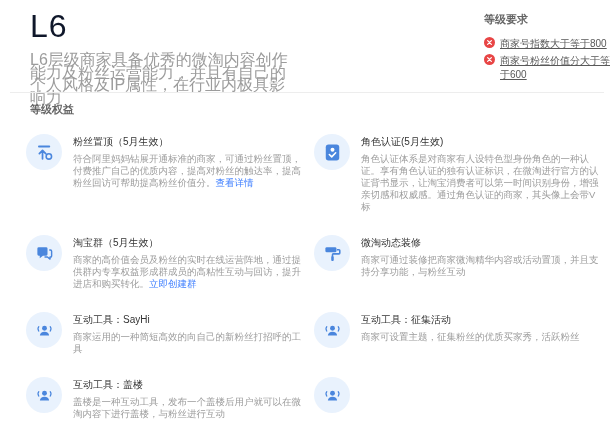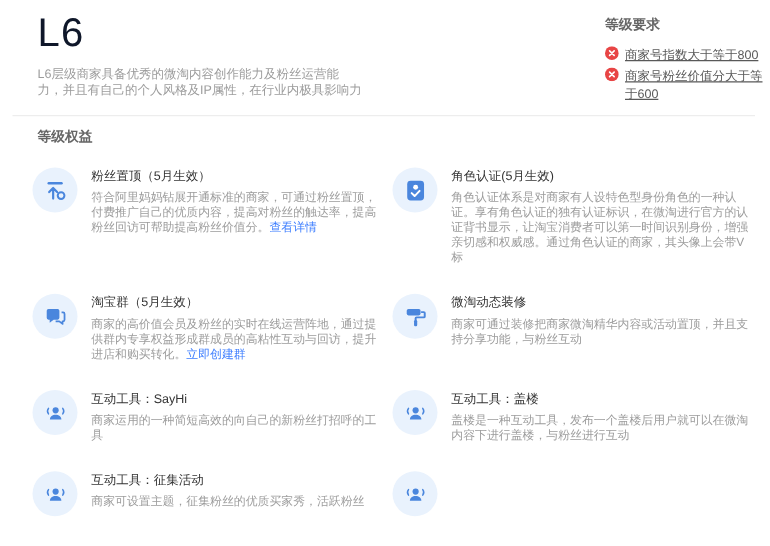--- a/index.html
+++ b/index.html
@@ -6,21 +6,21 @@
   html,body { background:#fff; }
   body {
     width:616px; height:437px; overflow:hidden; position:relative;
     font-family:"Liberation Sans","DejaVu Sans",sans-serif;
     -webkit-font-smoothing:antialiased;
   }
   .page { position:relative; width:616px; height:437px; }
 
   
   .level-title { position:absolute; left:30px; top:8px; font-size:32px; font-weight:400; color:#0f172a; letter-spacing:1px; }
-  .level-desc  { position:absolute; left:30px; top:54px; width:260px; font-size:10px; line-height:12.5px; color:#9c9c9c; }
+  .level-desc  { position:absolute; left:30px; top:54px; width:260px; font-size:16px; line-height:12.5px; color:#9c9c9c; }
 
   
   .req { position:absolute; left:484px; top:12px; }
   .req-title { font-size:11px; font-weight:600; color:#666; margin-bottom:10px; }
   .req-item { display:flex; gap:5px; margin-bottom:3px; font-size:10px; color:#595959;text-decoration:underline; }
   .req-item .x-icon { width:11px; height:11px; flex:0 0 auto; display:inline-flex; }
 
   .divider { position:absolute; left:10px; right:12px; top:92px; height:1px; background:#ededed; }
 
   
@@ -154,36 +154,36 @@
 
       <div class="benefit">
         <span class="b-icon">
           <svg viewBox="0 0 24 24">
             <circle cx="12" cy="9.2" r="3.1" fill="#4a86dd"></circle>
             <path d="M6.2 18.4c0-3.1 2.6-4.8 5.8-4.8s5.8 1.7 5.8 4.8z" fill="#4a86dd"></path>
             <path d="M4.8 7.2c-1.2 1.6-1.2 4 0 5.6M19.2 7.2c1.2 1.6 1.2 4 0 5.6" stroke="#4a86dd" stroke-width="1.5" fill="none" stroke-linecap="round"></path>
           </svg>
         </span>
         <div class="b-body">
-          <div class="b-title">互动工具：盖楼</div>
-          <div class="b-desc"><span>盖楼是一种互动工具，发布一个盖楼后用户就可以在微淘内容下进行盖楼，与粉丝进行互动</span></div>
+          <div class="b-title">互动工具：征集活动</div>
+          <div class="b-desc"><span>商家可设置主题，征集粉丝的优质买家秀，活跃粉丝</span></div>
         </div>
       </div>
 
       <div class="benefit">
         <span class="b-icon">
           <svg viewBox="0 0 24 24">
             <circle cx="12" cy="9.2" r="3.1" fill="#4a86dd"></circle>
             <path d="M6.2 18.4c0-3.1 2.6-4.8 5.8-4.8s5.8 1.7 5.8 4.8z" fill="#4a86dd"></path>
             <path d="M4.8 7.2c-1.2 1.6-1.2 4 0 5.6M19.2 7.2c1.2 1.6 1.2 4 0 5.6" stroke="#4a86dd" stroke-width="1.5" fill="none" stroke-linecap="round"></path>
           </svg>
         </span>
         <div class="b-body">
-          <div class="b-title">互动工具：征集活动</div>
-          <div class="b-desc"><span>商家可设置主题，征集粉丝的优质买家秀，活跃粉丝</span></div>
+          <div class="b-title">互动工具：盖楼</div>
+          <div class="b-desc"><span>盖楼是一种互动工具，发布一个盖楼后用户就可以在微淘内容下进行盖楼，与粉丝进行互动</span></div>
         </div>
       </div>
 
       <div class="benefit">
         <span class="b-icon">
           <svg viewBox="0 0 24 24">
             <circle cx="12" cy="9.2" r="3.1" fill="#4a86dd"></circle>
             <path d="M6.2 18.4c0-3.1 2.6-4.8 5.8-4.8s5.8 1.7 5.8 4.8z" fill="#4a86dd"></path>
             <path d="M4.8 7.2c-1.2 1.6-1.2 4 0 5.6M19.2 7.2c1.2 1.6 1.2 4 0 5.6" stroke="#4a86dd" stroke-width="1.5" fill="none" stroke-linecap="round"></path>
           </svg>

